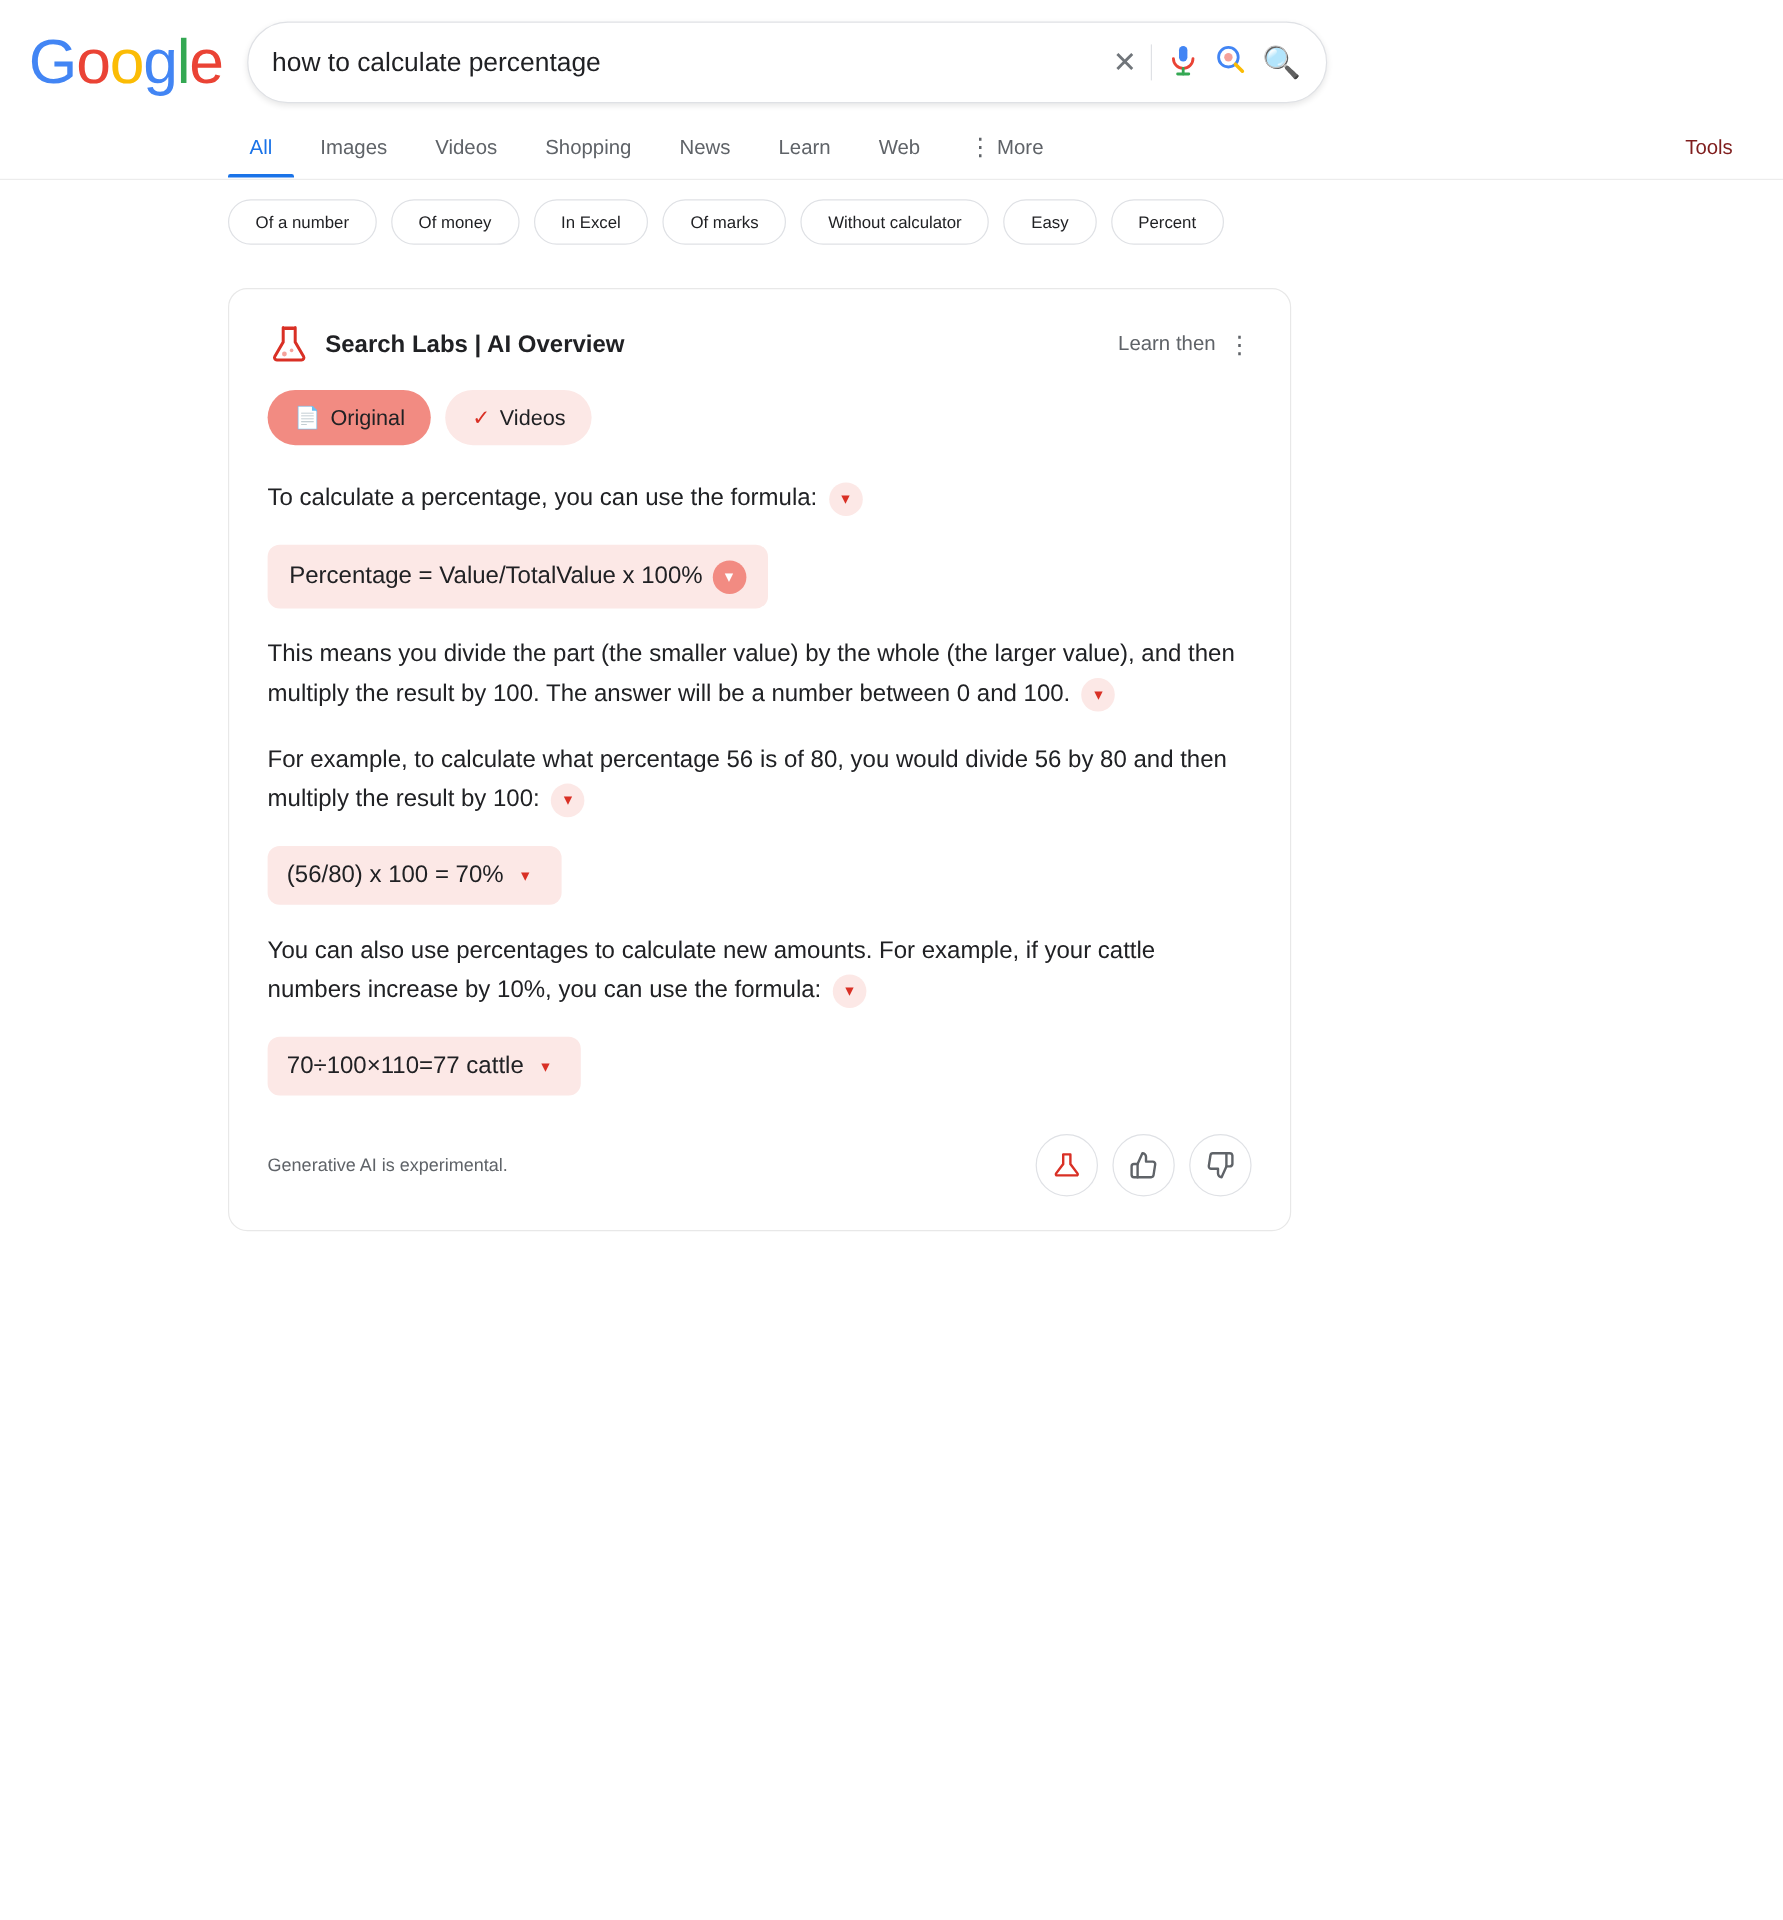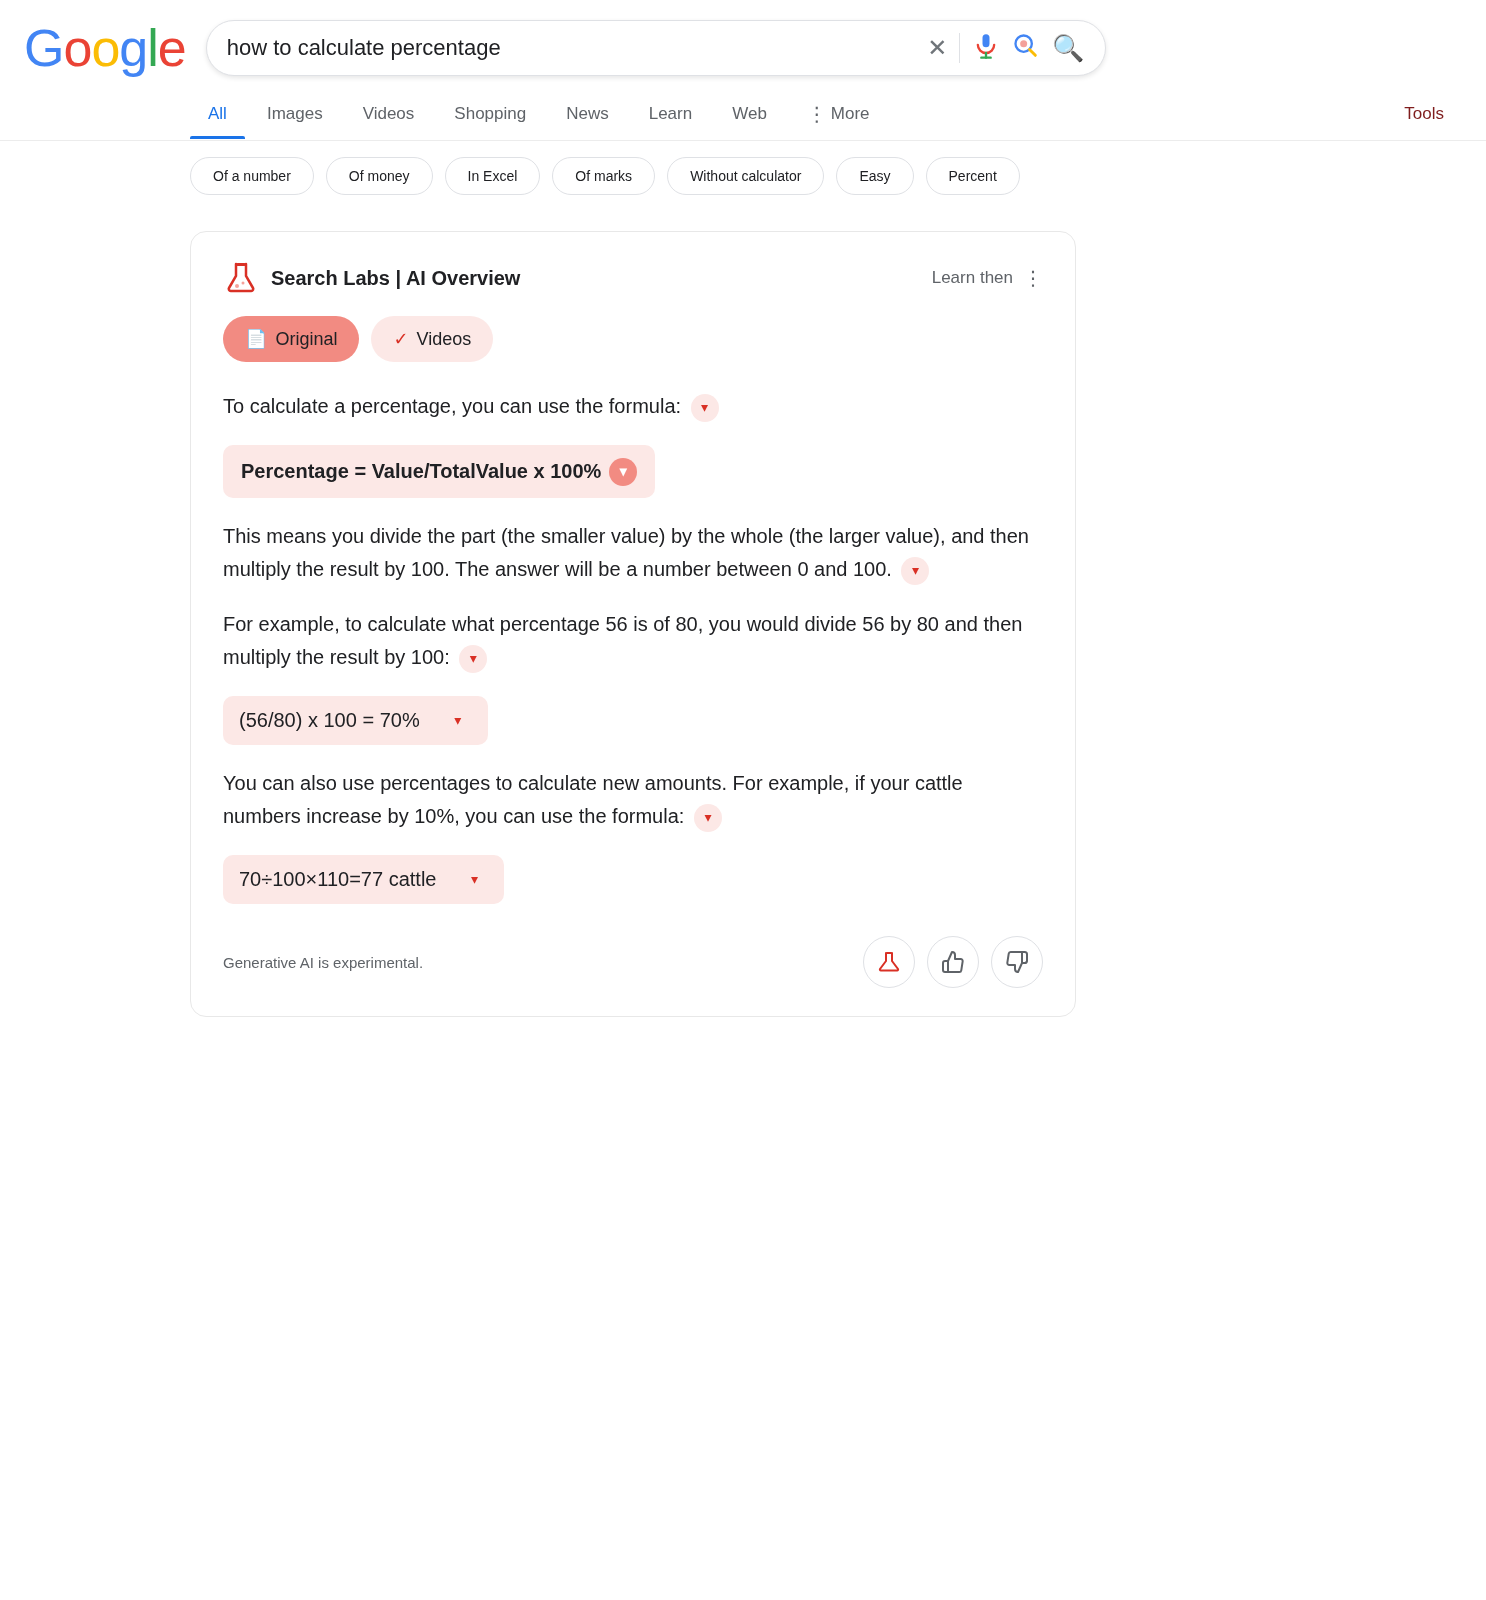--- a/index.html
+++ b/index.html
@@ -37,21 +37,21 @@
       flex: 1;
       max-width: 900px;
       position: relative;
     }
     .search-bar {
       display: flex;
       align-items: center;
       border: 1px solid #dfe1e5;
       border-radius: 40px;
       padding: 10px 20px;
-      height: 56px;
+      height: 68px;
       gap: 12px;
       background: #fff;
       box-shadow: 0 2px 5px rgba(0,0,0,0.1);
     }
     .search-input {
       flex: 1;
       border: none;
       outline: none;
       font-size: 22px;
       color: #202124;
@@ -235,21 +235,21 @@
       margin-left: 4px;
     }
     .formula-box {
       display: inline-flex;
       align-items: center;
       background: #fce8e6;
       border-radius: 10px;
       padding: 10px 18px;
       font-size: 20px;
       color: #202124;
-      font-weight: 700;
+      font-weight: 400;
       margin-bottom: 22px;
       gap: 8px;
     }
     .inline-formula-chevron {
       display: inline-flex;
       align-items: center;
       justify-content: center;
       background: #f28b82;
       border-radius: 50%;
       width: 28px;
@@ -260,21 +260,21 @@
     }
     .equation-box {
       display: inline-flex;
       align-items: center;
       background: #fce8e6;
       border-radius: 10px;
       padding: 8px 16px;
       font-size: 20px;
       color: #202124;
       margin-bottom: 22px;
-      gap: 20px;
+      gap: 0;
     }
 
     
     .ai-footer {
       display: flex;
       align-items: center;
       justify-content: space-between;
       margin-top: 10px;
     }
     .generative-note {

